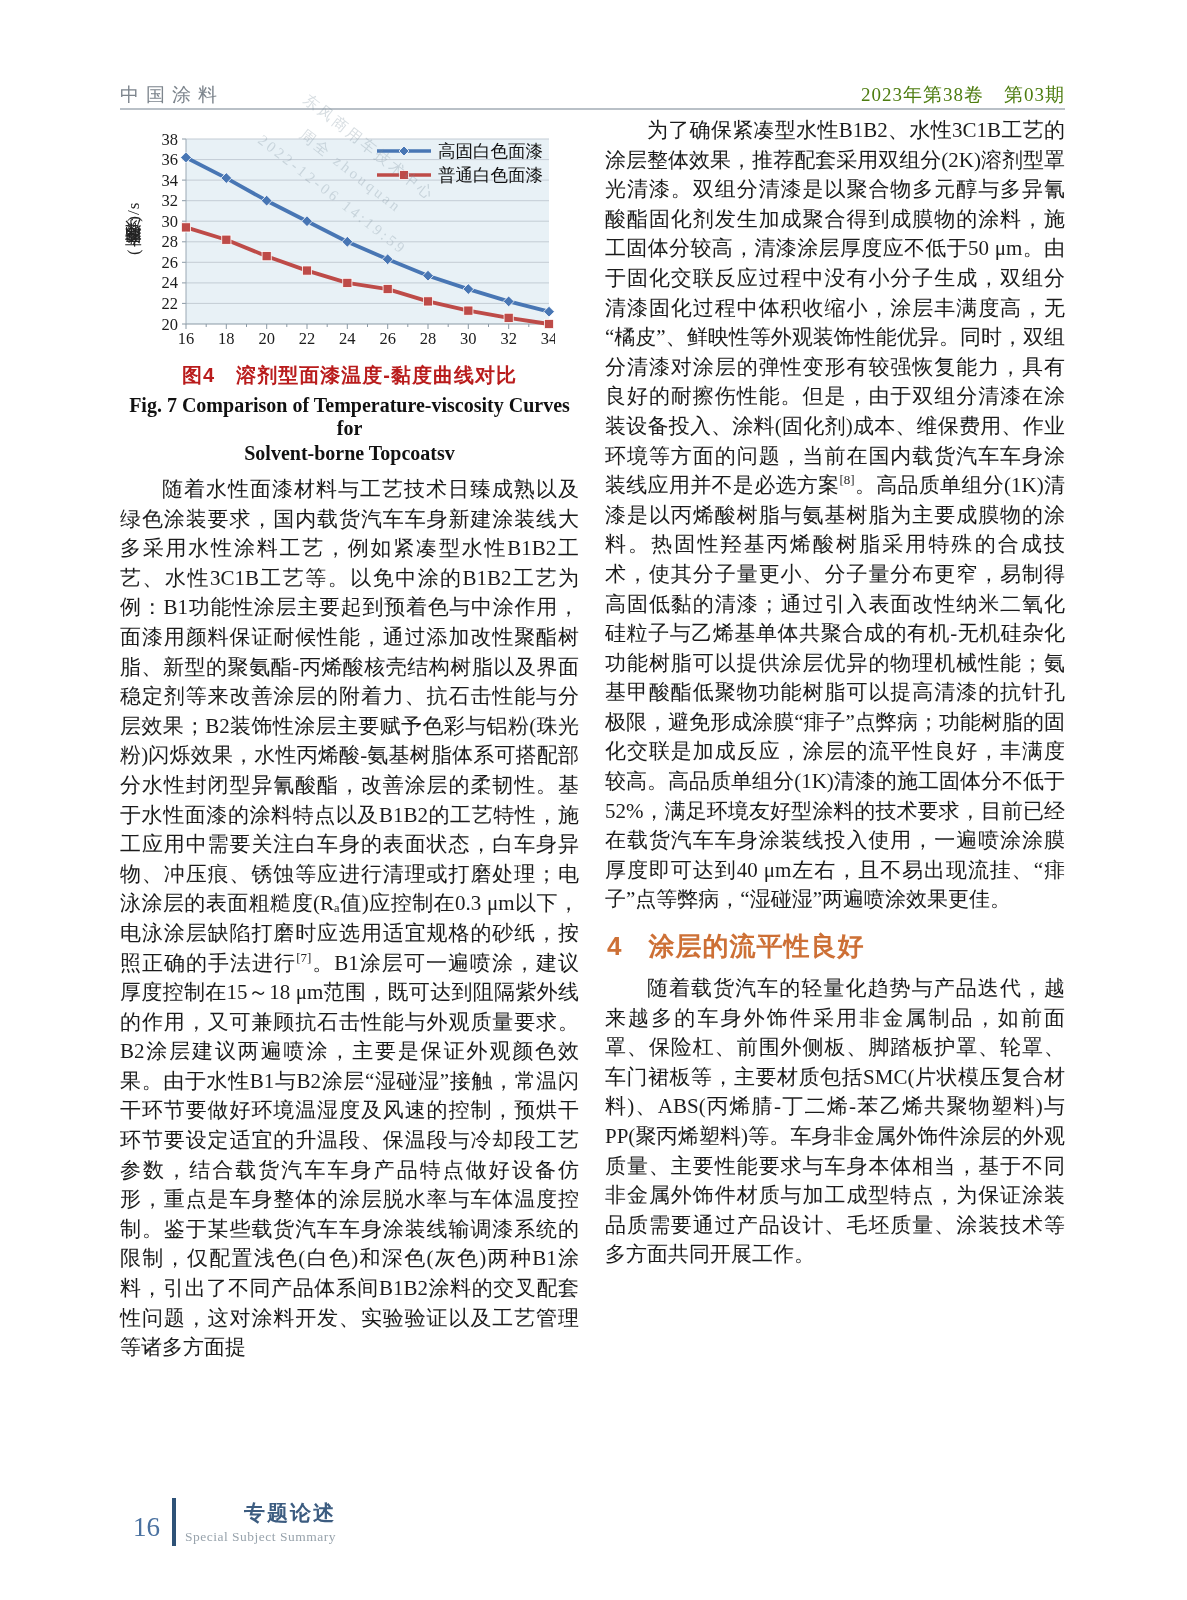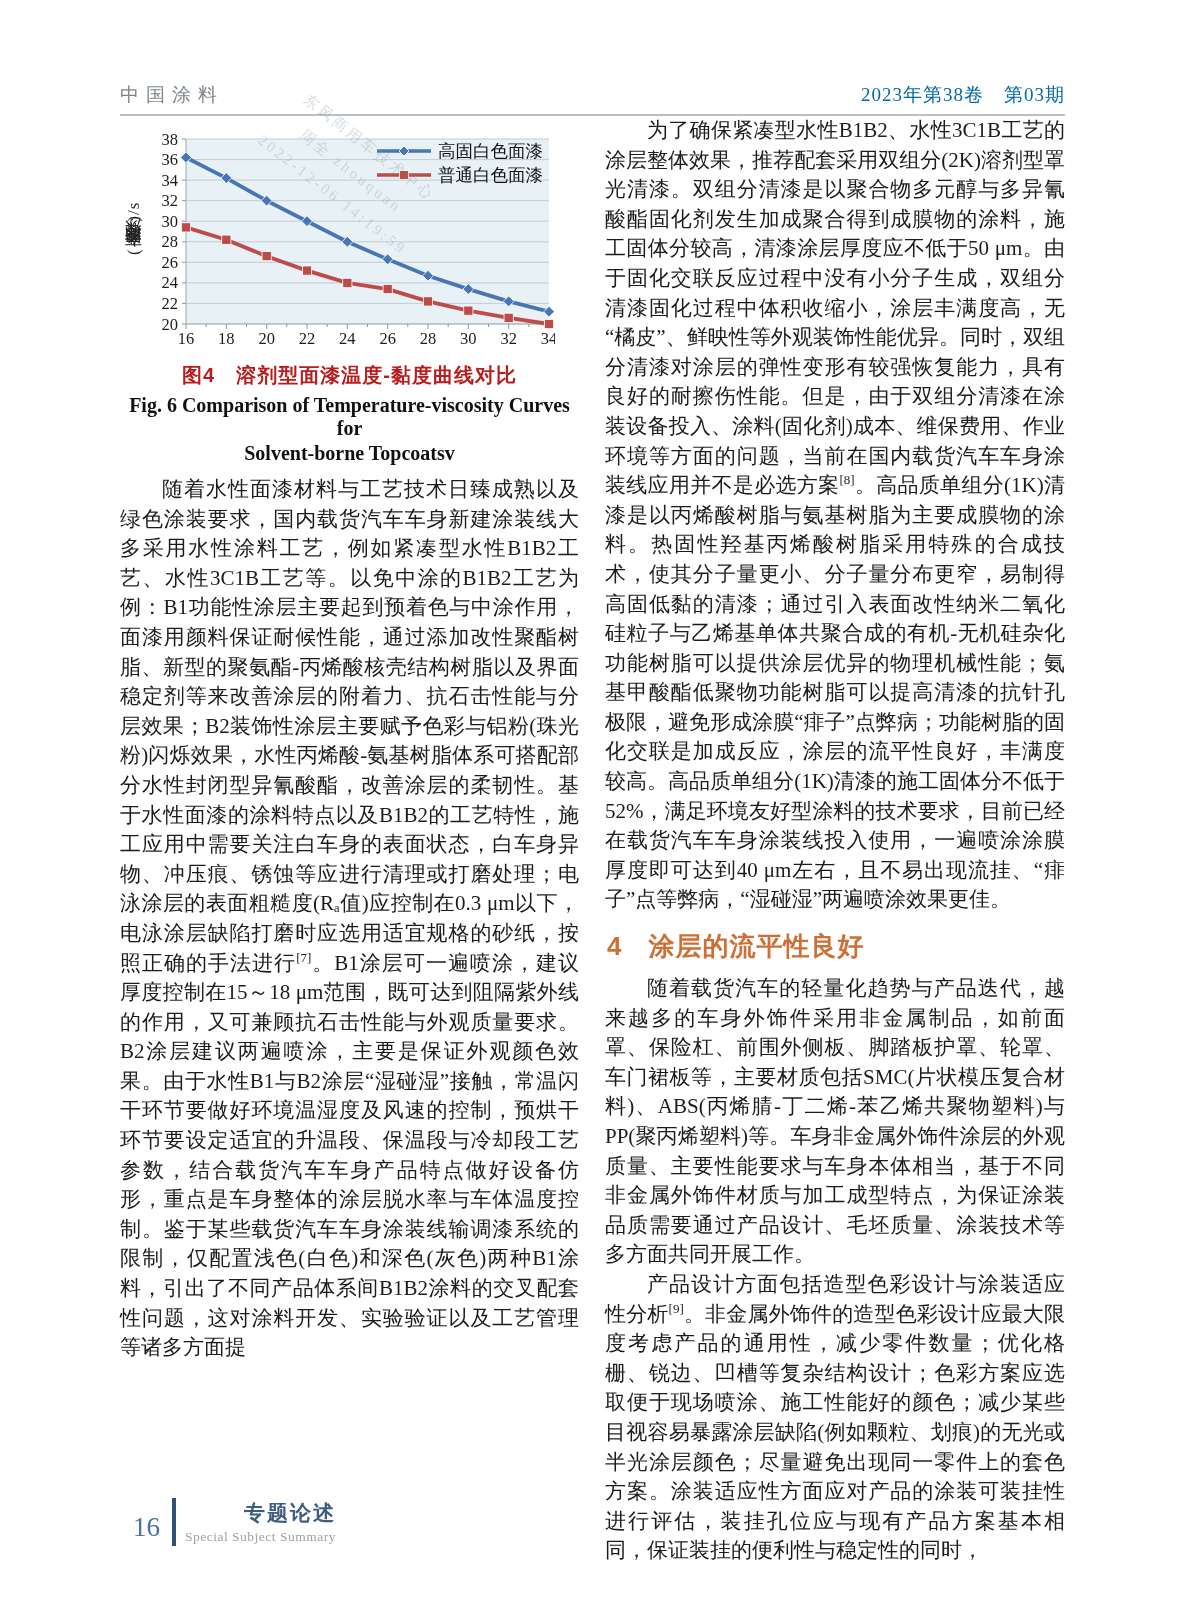--- a/index.html
+++ b/index.html
@@ -5,24 +5,24 @@
   html,body{margin:0;padding:0;}
   body{
     width:1187px;height:1600px;position:relative;overflow:hidden;
     background:#ffffff;color:#1b1b1b;
     font-family:"Liberation Serif","DejaVu Serif",serif;
   }
   
   .page-header{
     position:absolute;left:120px;right:122px;top:80px;height:28px;
     display:flex;justify-content:space-between;align-items:flex-end;
-    border-bottom:2px solid #b9c0c7;padding-bottom:6px;
+    border-bottom:2px solid #b9c0c7;
   }
   .journal-name{font-size:19px;color:#7d858d;letter-spacing:7px;}
-  .issue-info{font-size:19px;color:#0369a1;letter-spacing:1px;}
+  .issue-info{font-size:19px;color:#4d7c0f;letter-spacing:1px;}
   
   .content{
     position:absolute;left:120px;top:116px;width:945px;
     display:flex;gap:26px;
   }
   .col{width:459px;}
   .para{
     font-size:21px;line-height:29.6px;text-align:justify;margin:0;
     text-justify:inter-ideograph;
   }
@@ -177,37 +177,36 @@
               <text class="legend" x="292" y="49">普通白色面漆</text>
             </svg>
           <div class="watermark">
             <div>东风商用车技术中心</div>
             <div>周全 zhouquan</div>
             <div>2022-12-06 14:19:59</div>
           </div>
         </div>
       </div>
       <div class="caption-cn">图4　溶剂型面漆温度-黏度曲线对比</div>
-      <div class="caption-en">Fig. 6 Comparison of Temperature-viscosity Curves for</div>
+      <div class="caption-en">Fig. 7 Comparison of Temperature-viscosity Curves for</div>
       <div class="caption-en" style="margin-top:2px;">Solvent-borne Topcoatsv</div>
     </div>
 
     <p class="para indent">随着水性面漆材料与工艺技术日臻成熟以及绿色涂装要求，国内载货汽车车身新建涂装线大多采用水性涂料工艺，例如紧凑型水性B1B2工艺、水性3C1B工艺等。以免中涂的B1B2工艺为例：B1功能性涂层主要起到预着色与中涂作用，面漆用颜料保证耐候性能，通过添加改性聚酯树脂、新型的聚氨酯-丙烯酸核壳结构树脂以及界面稳定剂等来改善涂层的附着力、抗石击性能与分层效果；B2装饰性涂层主要赋予色彩与铝粉(珠光粉)闪烁效果，水性丙烯酸-氨基树脂体系可搭配部分水性封闭型异氰酸酯，改善涂层的柔韧性。基于水性面漆的涂料特点以及B1B2的工艺特性，施工应用中需要关注白车身的表面状态，白车身异物、冲压痕、锈蚀等应进行清理或打磨处理；电泳涂层的表面粗糙度(Rₐ值)应控制在0.3 μm以下，电泳涂层缺陷打磨时应选用适宜规格的砂纸，按照正确的手法进行<sup>[7]</sup>。B1涂层可一遍喷涂，建议厚度控制在15～18 μm范围，既可达到阻隔紫外线的作用，又可兼顾抗石击性能与外观质量要求。B2涂层建议两遍喷涂，主要是保证外观颜色效果。由于水性B1与B2涂层“湿碰湿”接触，常温闪干环节要做好环境温湿度及风速的控制，预烘干环节要设定适宜的升温段、保温段与冷却段工艺参数，结合载货汽车车身产品特点做好设备仿形，重点是车身整体的涂层脱水率与车体温度控制。鉴于某些载货汽车车身涂装线输调漆系统的限制，仅配置浅色(白色)和深色(灰色)两种B1涂料，引出了不同产品体系间B1B2涂料的交叉配套性问题，这对涂料开发、实验验证以及工艺管理等诸多方面提</p>
   </div>
 
   <div class="col" style="width:460px;">
     <p class="para indent">为了确保紧凑型水性B1B2、水性3C1B工艺的涂层整体效果，推荐配套采用双组分(2K)溶剂型罩光清漆。双组分清漆是以聚合物多元醇与多异氰酸酯固化剂发生加成聚合得到成膜物的涂料，施工固体分较高，清漆涂层厚度应不低于50 μm。由于固化交联反应过程中没有小分子生成，双组分清漆固化过程中体积收缩小，涂层丰满度高，无“橘皮”、鲜映性等外观装饰性能优异。同时，双组分清漆对涂层的弹性变形有较强恢复能力，具有良好的耐擦伤性能。但是，由于双组分清漆在涂装设备投入、涂料(固化剂)成本、维保费用、作业环境等方面的问题，当前在国内载货汽车车身涂装线应用并不是必选方案<sup>[8]</sup>。高品质单组分(1K)清漆是以丙烯酸树脂与氨基树脂为主要成膜物的涂料。热固性羟基丙烯酸树脂采用特殊的合成技术，使其分子量更小、分子量分布更窄，易制得高固低黏的清漆；通过引入表面改性纳米二氧化硅粒子与乙烯基单体共聚合成的有机-无机硅杂化功能树脂可以提供涂层优异的物理机械性能；氨基甲酸酯低聚物功能树脂可以提高清漆的抗针孔极限，避免形成涂膜“痱子”点弊病；功能树脂的固化交联是加成反应，涂层的流平性良好，丰满度较高。高品质单组分(1K)清漆的施工固体分不低于52%，满足环境友好型涂料的技术要求，目前已经在载货汽车车身涂装线投入使用，一遍喷涂涂膜厚度即可达到40 μm左右，且不易出现流挂、“痱子”点等弊病，“湿碰湿”两遍喷涂效果更佳。</p>
 
     <div class="section-heading">
       <span>4</span>
       <span>涂层的流平性良好</span>
     </div>
 
     <p class="para indent">随着载货汽车的轻量化趋势与产品迭代，越来越多的车身外饰件采用非金属制品，如前面罩、保险杠、前围外侧板、脚踏板护罩、轮罩、车门裙板等，主要材质包括SMC(片状模压复合材料)、ABS(丙烯腈-丁二烯-苯乙烯共聚物塑料)与PP(聚丙烯塑料)等。车身非金属外饰件涂层的外观质量、主要性能要求与车身本体相当，基于不同非金属外饰件材质与加工成型特点，为保证涂装品质需要通过产品设计、毛坯质量、涂装技术等多方面共同开展工作。</p>
-    <p class="para indent">产品设计方面包括造型色彩设计与涂装适应性分析<sup>[9]</sup>。非金属外饰件的造型色彩设计应最大限度考虑产品的通用性，减少零件数量；优化格栅、锐边、凹槽等复杂结构设计；色彩方案应选取便于现场喷涂、施工性能好的颜色；减少某些目视容易暴露涂层缺陷(例如颗粒、划痕)的无光或半光涂层颜色；尽量避免出现同一零件上的套色方案。涂装适应性方面应对产品的涂装可装挂性进行评估，装挂孔位应与现有产品方案基本相同，保证装挂的便利性与稳定性的同时，</p>
   </div>
 </div>
 
 <div class="page-footer">
   <span class="page-number">16</span>
   <span class="footer-bar"></span>
   <span class="footer-text">
     <span class="footer-cn">专题论述</span>
     <span class="footer-en">Special Subject Summary</span>
   </span>

